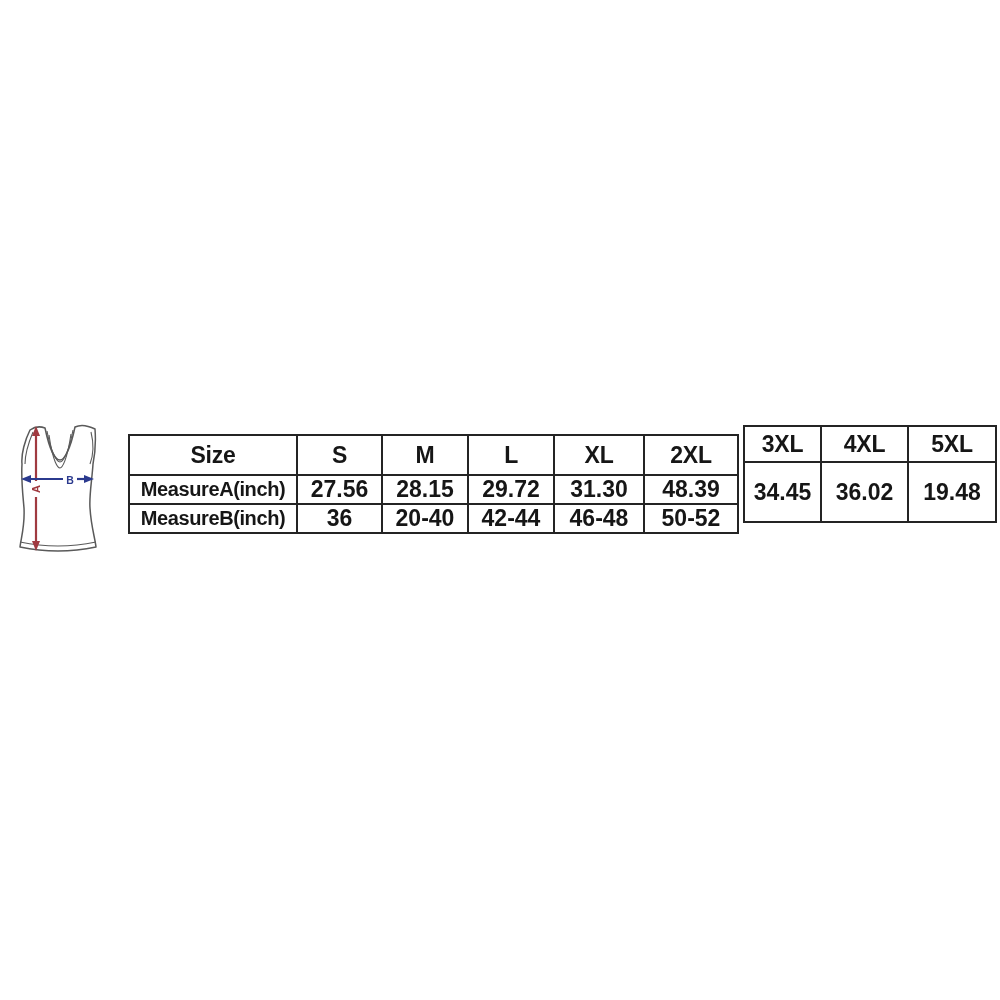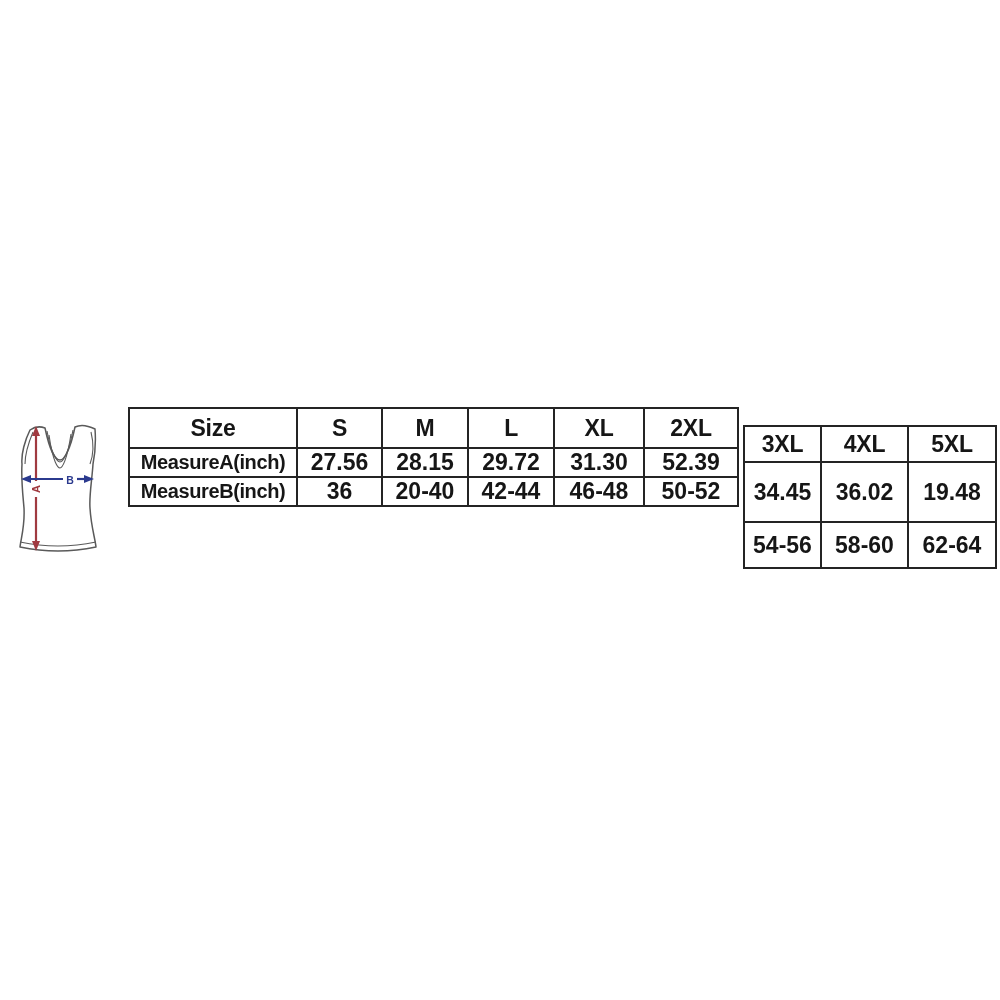--- a/index.html
+++ b/index.html
@@ -10,21 +10,21 @@
   
   table.chart {
     position:absolute; border-collapse:collapse; table-layout:fixed;
     background:#ffffff;
   }
   table.chart td {
     border:2px solid #242424; text-align:center; vertical-align:middle;
     padding:0; font-weight:bold; color:#161616; overflow:hidden;
     white-space:nowrap;
   }
-  .t-left  { left:128px; top:407px; width:609px; }
+  .t-left  { left:128px; top:434px; width:609px; }
   .t-right { left:743px; top:425px; width:252px; }
   td.hdr   { font-size:23px; letter-spacing:-0.3px; }
   td.rowlab{ font-size:20px; letter-spacing:-0.4px; }
   td.val   { font-size:23px; }
   td.low   { padding-top:8px; }           
   tr.lr0 { height:40px; } tr.lr1 { height:27px; } tr.lr2 { height:29px;padding-left:39px; }
   tr.rr0 { height:36px; } tr.rr1 { height:60px; } tr.rr2 { height:46px; }
   
   .diagram { position:absolute; left:12px; top:414px; width:106px; height:148px; }
 </style>
@@ -87,21 +87,21 @@
         <td class="hdr">L</td>
         <td class="hdr">XL</td>
         <td class="hdr low">2XL</td>
       </tr>
       <tr class="lr1">
         <td class="rowlab">MeasureA(inch)</td>
         <td class="val">27.56</td>
         <td class="val">28.15</td>
         <td class="val">29.72</td>
         <td class="val">31.30</td>
-        <td class="val low">52.39</td>
+        <td class="val low">48.39</td>
       </tr>
       <tr class="lr2">
         <td class="rowlab">MeasureB(inch)</td>
         <td class="val">36</td>
         <td class="val">20-40</td>
         <td class="val">42-44</td>
         <td class="val">46-48</td>
         <td class="val low">50-52</td>
       </tr>
     </tbody>
@@ -117,21 +117,16 @@
       <tr class="rr0">
         <td class="hdr">3XL</td>
         <td class="hdr">4XL</td>
         <td class="hdr">5XL</td>
       </tr>
       <tr class="rr1">
         <td class="val">34.45</td>
         <td class="val">36.02</td>
         <td class="val">19.48</td>
       </tr>
-      <tr class="rr2">
-        <td class="val">54-56</td>
-        <td class="val">58-60</td>
-        <td class="val">62-64</td>
-      </tr>
     </tbody>
   </table>
 
 </div>
 
 </body></html>

